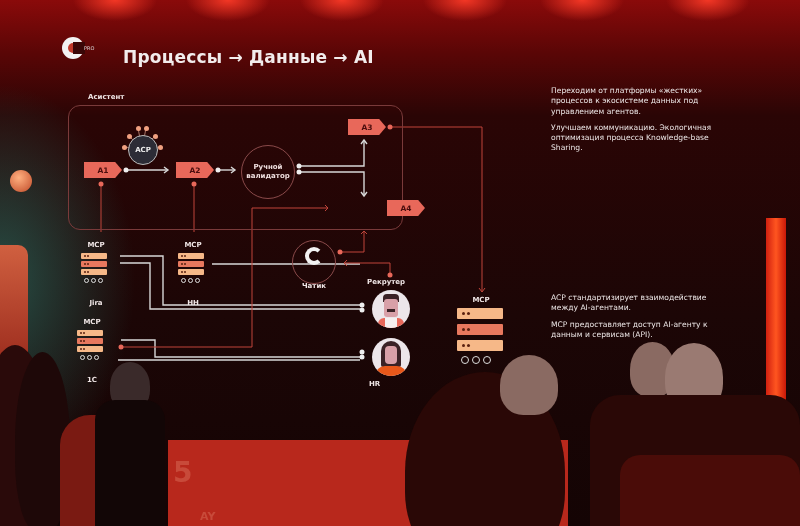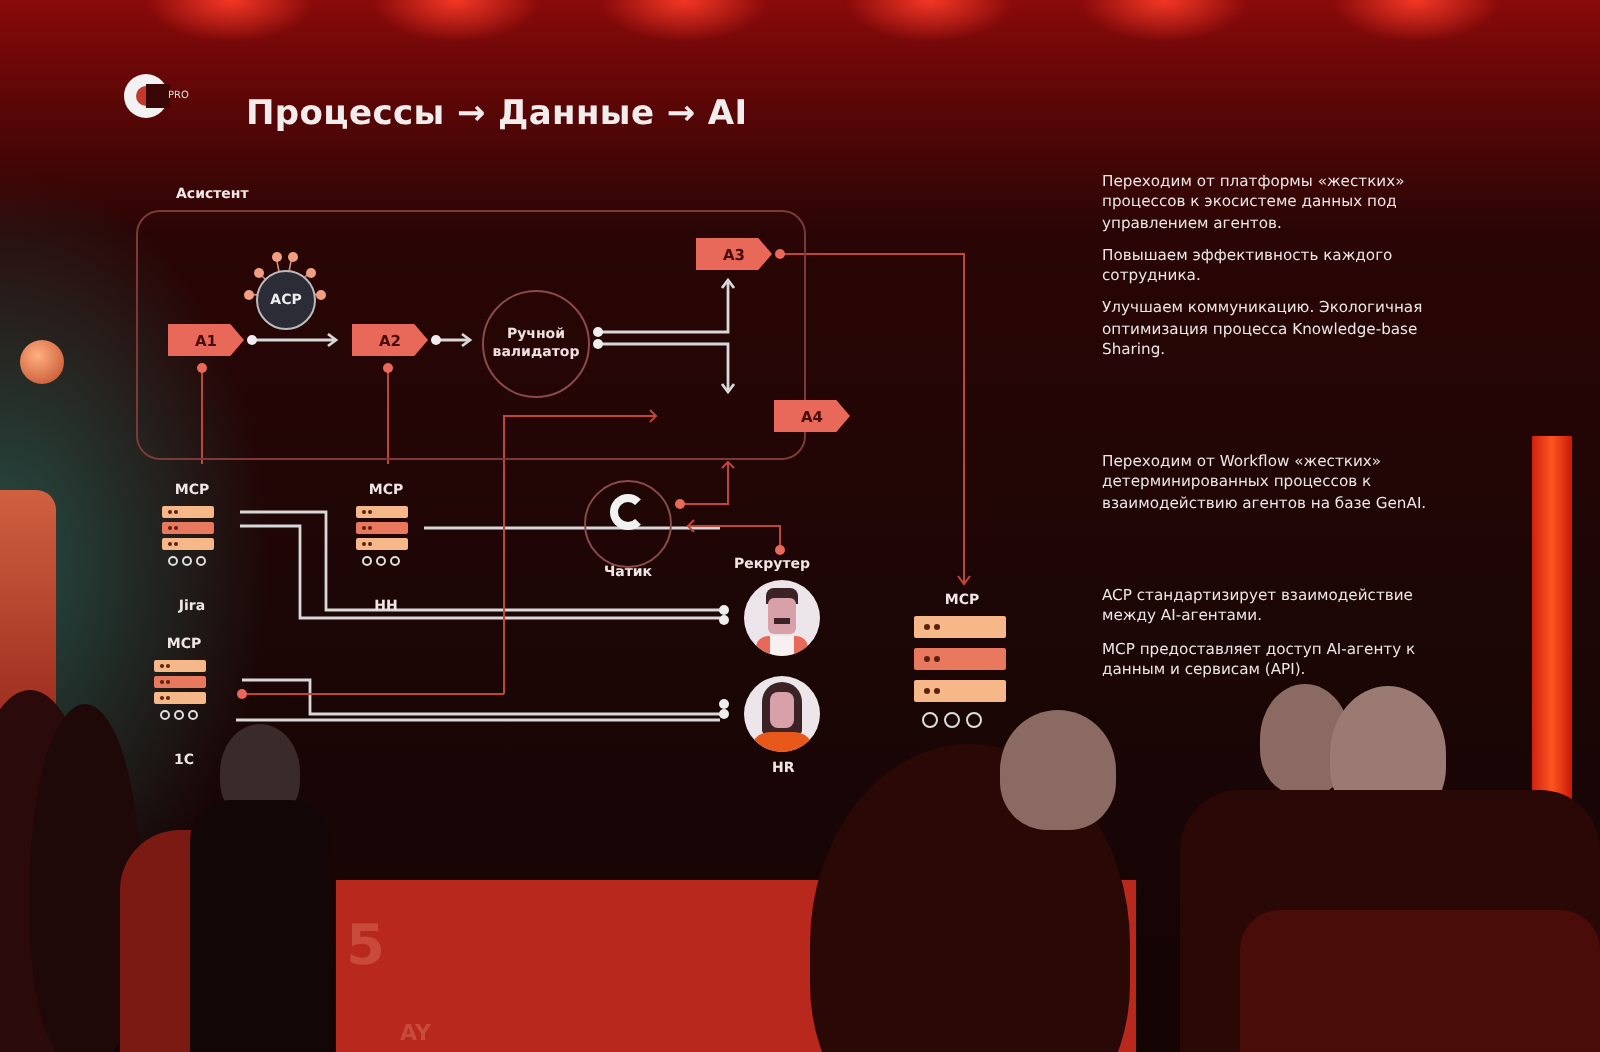--- a/index.html
+++ b/index.html
@@ -213,29 +213,25 @@
       <div style="position:absolute;left:12px;top:9px;width:14px;height:18px;background:#d8a0a8;border-radius:3px;"></div>
       <div style="position:absolute;left:15px;top:19px;width:8px;height:3px;background:#3a2226;"></div>
       <div style="position:absolute;left:6px;top:28px;width:26px;height:14px;background:#e8685a;border-radius:6px 6px 0 0;"></div>
       <div style="position:absolute;left:13px;top:28px;width:12px;height:14px;background:#f6f0f0;"></div>
     </div>
     <div class="avatar" style="left:372px;top:338px;">
       <div style="position:absolute;left:9px;top:3px;width:20px;height:26px;background:#3a2226;border-radius:10px 10px 2px 2px;"></div>
       <div style="position:absolute;left:13px;top:8px;width:12px;height:18px;background:#d8a0a8;border-radius:4px;"></div>
       <div style="position:absolute;left:3px;top:28px;width:32px;height:14px;background:#e8581a;border-radius:10px 10px 0 0;"></div>
     </div>
-    <div class="person-label" style="left:386px;top:380px;">HR</div>
+    <div class="person-label" style="left:369px;top:380px;">HR</div>
 
     <div class="text-block" style="top:86px;">
       <p>Переходим от платформы «жестких» процессов к экосистеме данных под управлением агентов.</p>
-      <p>Повышаем эффективность каждого сотрудника.</p>
       <p>Улучшаем коммуникацию. Экологичная оптимизация процесса Knowledge-base Sharing.</p>
-    </div>
-    <div class="text-block" style="top:226px;">
-      <p>Переходим от Workflow «жестких» детерминированных процессов к взаимодействию агентов на базе GenAI.</p>
     </div>
     <div class="text-block" style="top:293px;">
       <p>ACP стандартизирует взаимодействие между AI-агентами.</p>
       <p>MCP предоставляет доступ AI-агенту к данным и сервисам (API).</p>
     </div>
 
     <div style="position:absolute;left:10px;top:170px;width:22px;height:22px;border-radius:50%;background:radial-gradient(circle at 40% 35%,#ffb080,#c04a28);"></div>
     <div style="position:absolute;left:-10px;top:245px;width:38px;height:110px;border-radius:0 10px 0 0;background:linear-gradient(180deg,#d06040,#a03020);"></div>
   </div>
 

